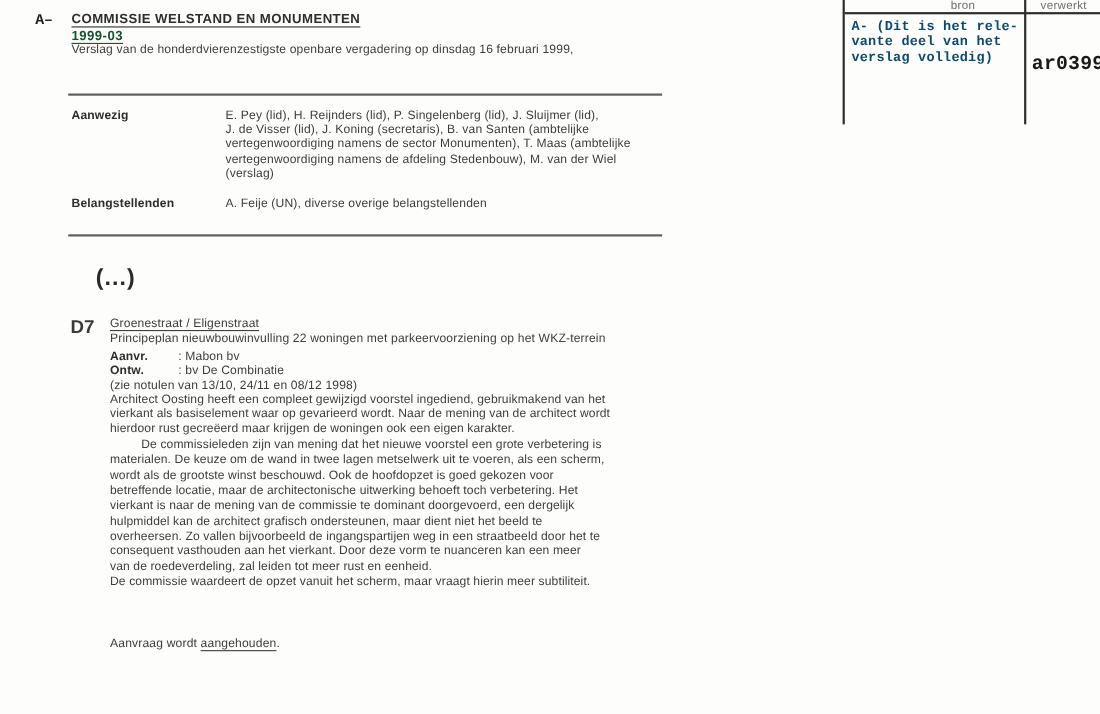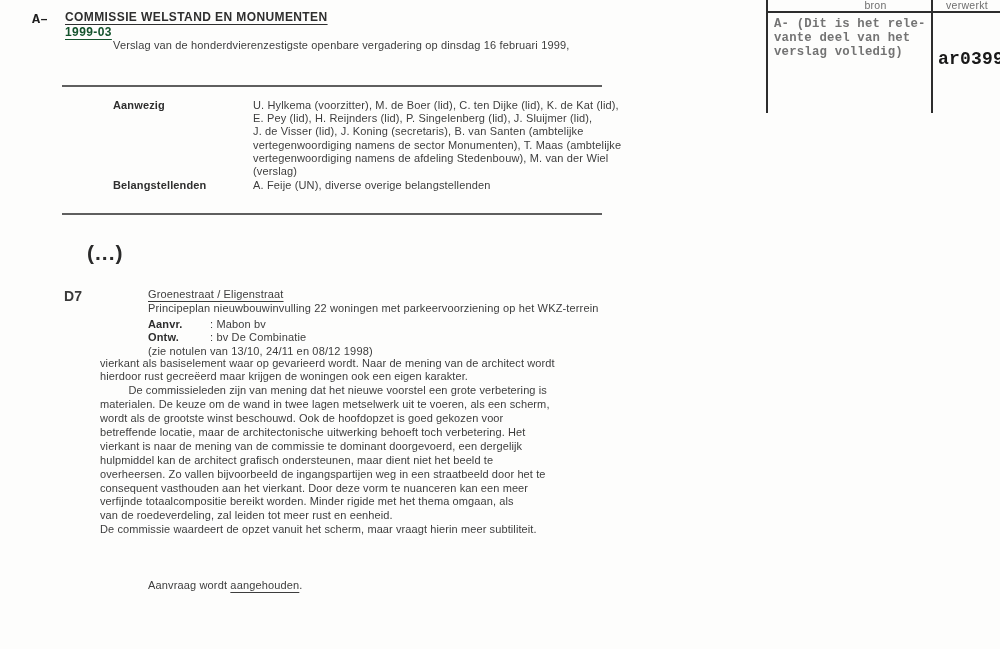--- a/index.html
+++ b/index.html
@@ -5,57 +5,57 @@
 <style>
   html,body{margin:0;padding:0;background:#ffffff;}
   #page{
     position:relative;width:1000px;height:649px;background:#fdfdfc;overflow:hidden;
     font-family:"Liberation Sans","DejaVu Sans",sans-serif;color:#3d3d3d;
   }
   .abs{position:absolute;}
   .mono{font-family:"Liberation Mono","DejaVu Sans Mono",monospace;}
   .bold{font-weight:bold;color:#2e2e2e;}
   .u{text-decoration:underline;text-decoration-thickness:1.2px;text-underline-offset:2.5px;}
-  .t11{font-size:11px;letter-spacing:0.15px;line-height:13.4px;margin-left:48px;}
+  .t11{font-size:11px;letter-spacing:0.15px;line-height:13.4px;}
   .rule{height:1.6px;background:#5f5f5f;}
   
   .doc-title{left:65px;top:10px;font-size:12px;font-weight:bold;letter-spacing:0.4px;color:#2e2e2e;}
   .doc-number{left:65px;top:24.5px;font-size:12px;font-weight:bold;letter-spacing:0.4px;color:#14532d;}
   .doc-line1{left:65px;top:39px;}
   .doc-line2{left:65px;top:52.5px;}
   .rule-top{left:62px;top:85px;width:540px;}
   
   .present-label{left:65px;top:99px;}
   .present-list{left:205px;top:98.5px;}
   .present-list .line{white-space:pre;height:13.4px;}
   .interested-label{left:65px;top:179px;}
   .interested-value{left:205px;top:179px;}
   .rule-mid{left:62px;top:213px;width:540px;}
   
   .ellipsis{left:87px;top:241px;font-size:21px;font-weight:700;letter-spacing:1px;color:#2a2a2a;}
   
-  .item-code{left:64px;top:288px;font-size:14px;font-weight:600;color:#3a3a3a;letter-spacing:0.2px;}
+  .item-code{left:64px;top:288px;font-size:17px;font-weight:600;color:#3a3a3a;letter-spacing:0.2px;}
   .item-title{left:100px;top:288px;}
   .item-subtitle{left:100px;top:301.5px;}
   .aanvr-label{left:100px;top:317.5px;}
   .aanvr-value{left:162px;top:317.5px;}
   .ontw-label{left:100px;top:331px;}
   .ontw-value{left:162px;top:331px;}
   .item-note{left:100px;top:344.5px;}
   .item-body{left:100px;top:356.5px;}
   .item-body .line{white-space:pre;height:13.9px;font-size:11px;letter-spacing:0.1px;}
   .closing{left:100px;top:579px;}
   
   .sidebar{left:766px;top:0;width:234px;height:113px;border-left:2px solid #2d2d2d;}
   .sidebar-sep{left:163px;top:0;width:1.8px;height:113px;background:#2d2d2d;}
   .sidebar-hline{left:0;right:0;top:11px;height:1.6px;background:#2d2d2d;}
   .col-header{top:-1px;font-size:10.5px;color:#6e6e6e;letter-spacing:0.3px;text-align:center;}
   .col-header.c1{left:0;width:163px;margin-left:26px;}
   .col-header.c2{left:164px;width:70px;}
-  .sidebar-note{left:6px;top:18px;font-size:12.3px;font-weight:bold;color:#737373;line-height:13.9px;letter-spacing:0.2px;}
+  .sidebar-note{left:6px;top:18px;font-size:12.3px;font-weight:bold;color:#0c4a6e;line-height:13.9px;letter-spacing:0.2px;}
   .sidebar-note .line{white-space:pre;height:13.9px;}
   .sidebar-code{left:170px;top:49px;font-size:18px;font-weight:bold;color:#191919;letter-spacing:0.2px;}
   
   .margin-marker{left:32px;top:12px;font-size:13.5px;font-weight:bold;color:#1e1e1e;}
 </style>
 </head>
 <body>
 
 <div id="page">
 
@@ -63,21 +63,20 @@
 
   <div class="abs doc-title u">COMMISSIE WELSTAND EN MONUMENTEN</div>
   <div class="abs doc-number u">1999-03</div>
   <div class="abs t11 doc-line1">Verslag van de honderdvierenzestigste openbare vergadering op dinsdag 16 februari 1999,</div>
 
   <div class="abs rule rule-top"></div>
 
   <div class="abs t11 bold present-label">Aanwezig</div>
   <div class="abs t11 present-list">
 
-  <div class="line">U. Hylkema (voorzitter), M. de Boer (lid), C. ten Dijke (lid), K. de Kat (lid),</div>
       <div class="line">E. Pey (lid), H. Reijnders (lid), P. Singelenberg (lid), J. Sluijmer (lid),</div>
       <div class="line">J. de Visser (lid), J. Koning (secretaris), B. van Santen (ambtelijke</div>
       <div class="line">vertegenwoordiging namens de sector Monumenten), T. Maas (ambtelijke</div>
       <div class="line">vertegenwoordiging namens de afdeling Stedenbouw), M. van der Wiel</div>
       <div class="line">(verslag)</div>
     </div>
   <div class="abs t11 bold interested-label">Belangstellenden</div>
   <div class="abs t11 interested-value">A. Feije (UN), diverse overige belangstellenden</div>
 
   <div class="abs rule rule-mid"></div>
@@ -88,31 +87,31 @@
   <div class="abs t11 u item-title">Groenestraat / Eligenstraat</div>
   <div class="abs t11 item-subtitle">Principeplan nieuwbouwinvulling 22 woningen met parkeervoorziening op het WKZ-terrein</div>
   <div class="abs t11 bold aanvr-label">Aanvr.</div>
   <div class="abs t11 aanvr-value">: Mabon bv</div>
   <div class="abs t11 bold ontw-label">Ontw.</div>
   <div class="abs t11 ontw-value">: bv De Combinatie</div>
   <div class="abs t11 item-note">(zie notulen van 13/10, 24/11 en 08/12 1998)</div>
 
   <div class="abs item-body">
 
+  <div class="line">Architect Oosting heeft een compleet gewijzigd voorstel ingediend, gebruikmakend van het</div>
       <div class="line">vierkant als basiselement waar op gevarieerd wordt. Naar de mening van de architect wordt</div>
       <div class="line">hierdoor rust gecreëerd maar krijgen de woningen ook een eigen karakter.</div>
       <div class="line">         De commissieleden zijn van mening dat het nieuwe voorstel een grote verbetering is</div>
       <div class="line">materialen. De keuze om de wand in twee lagen metselwerk uit te voeren, als een scherm,</div>
       <div class="line">wordt als de grootste winst beschouwd. Ook de hoofdopzet is goed gekozen voor</div>
       <div class="line">betreffende locatie, maar de architectonische uitwerking behoeft toch verbetering. Het</div>
       <div class="line">vierkant is naar de mening van de commissie te dominant doorgevoerd, een dergelijk</div>
       <div class="line">hulpmiddel kan de architect grafisch ondersteunen, maar dient niet het beeld te</div>
       <div class="line">overheersen. Zo vallen bijvoorbeeld de ingangspartijen weg in een straatbeeld door het te</div>
       <div class="line">consequent vasthouden aan het vierkant. Door deze vorm te nuanceren kan een meer</div>
-      <div class="line">verfijnde totaalcompositie bereikt worden. Minder rigide met het thema omgaan, als</div>
       <div class="line">van de roedeverdeling, zal leiden tot meer rust en eenheid.</div>
       <div class="line">De commissie waardeert de opzet vanuit het scherm, maar vraagt hierin meer subtiliteit.</div>
     </div>
 
   <div class="abs t11 closing"><span>Aanvraag wordt </span><span class="u">aangehouden</span><span>.</span></div>
 
   <div class="abs sidebar">
     <div class="abs sidebar-sep"></div>
     <div class="abs sidebar-hline"></div>
     <div class="abs col-header c1">bron</div>

